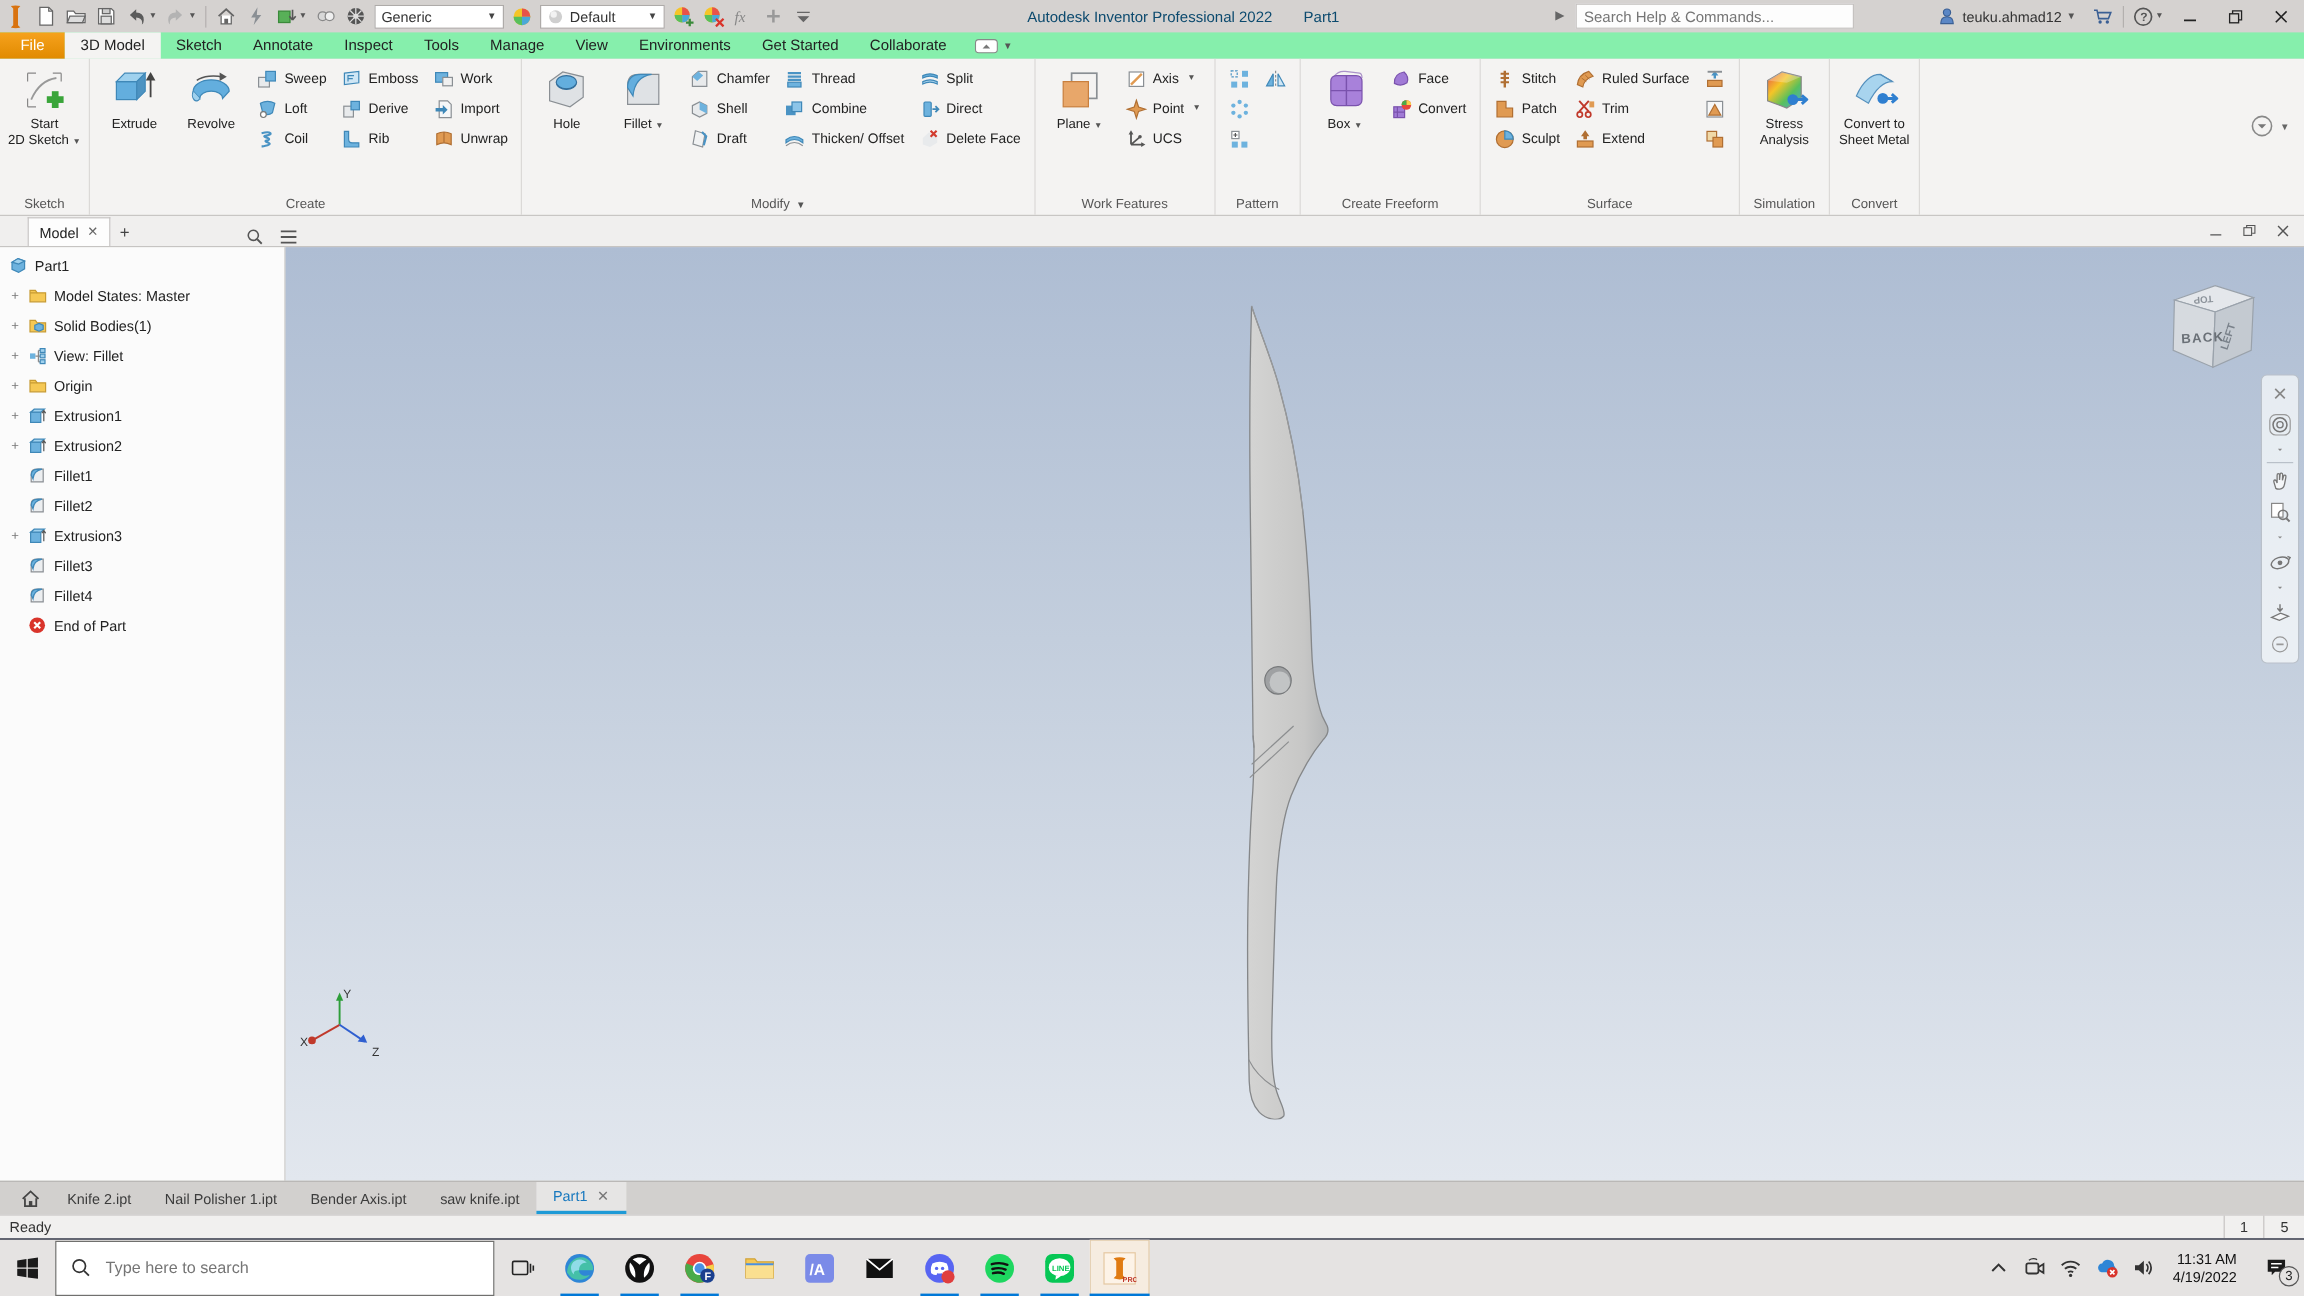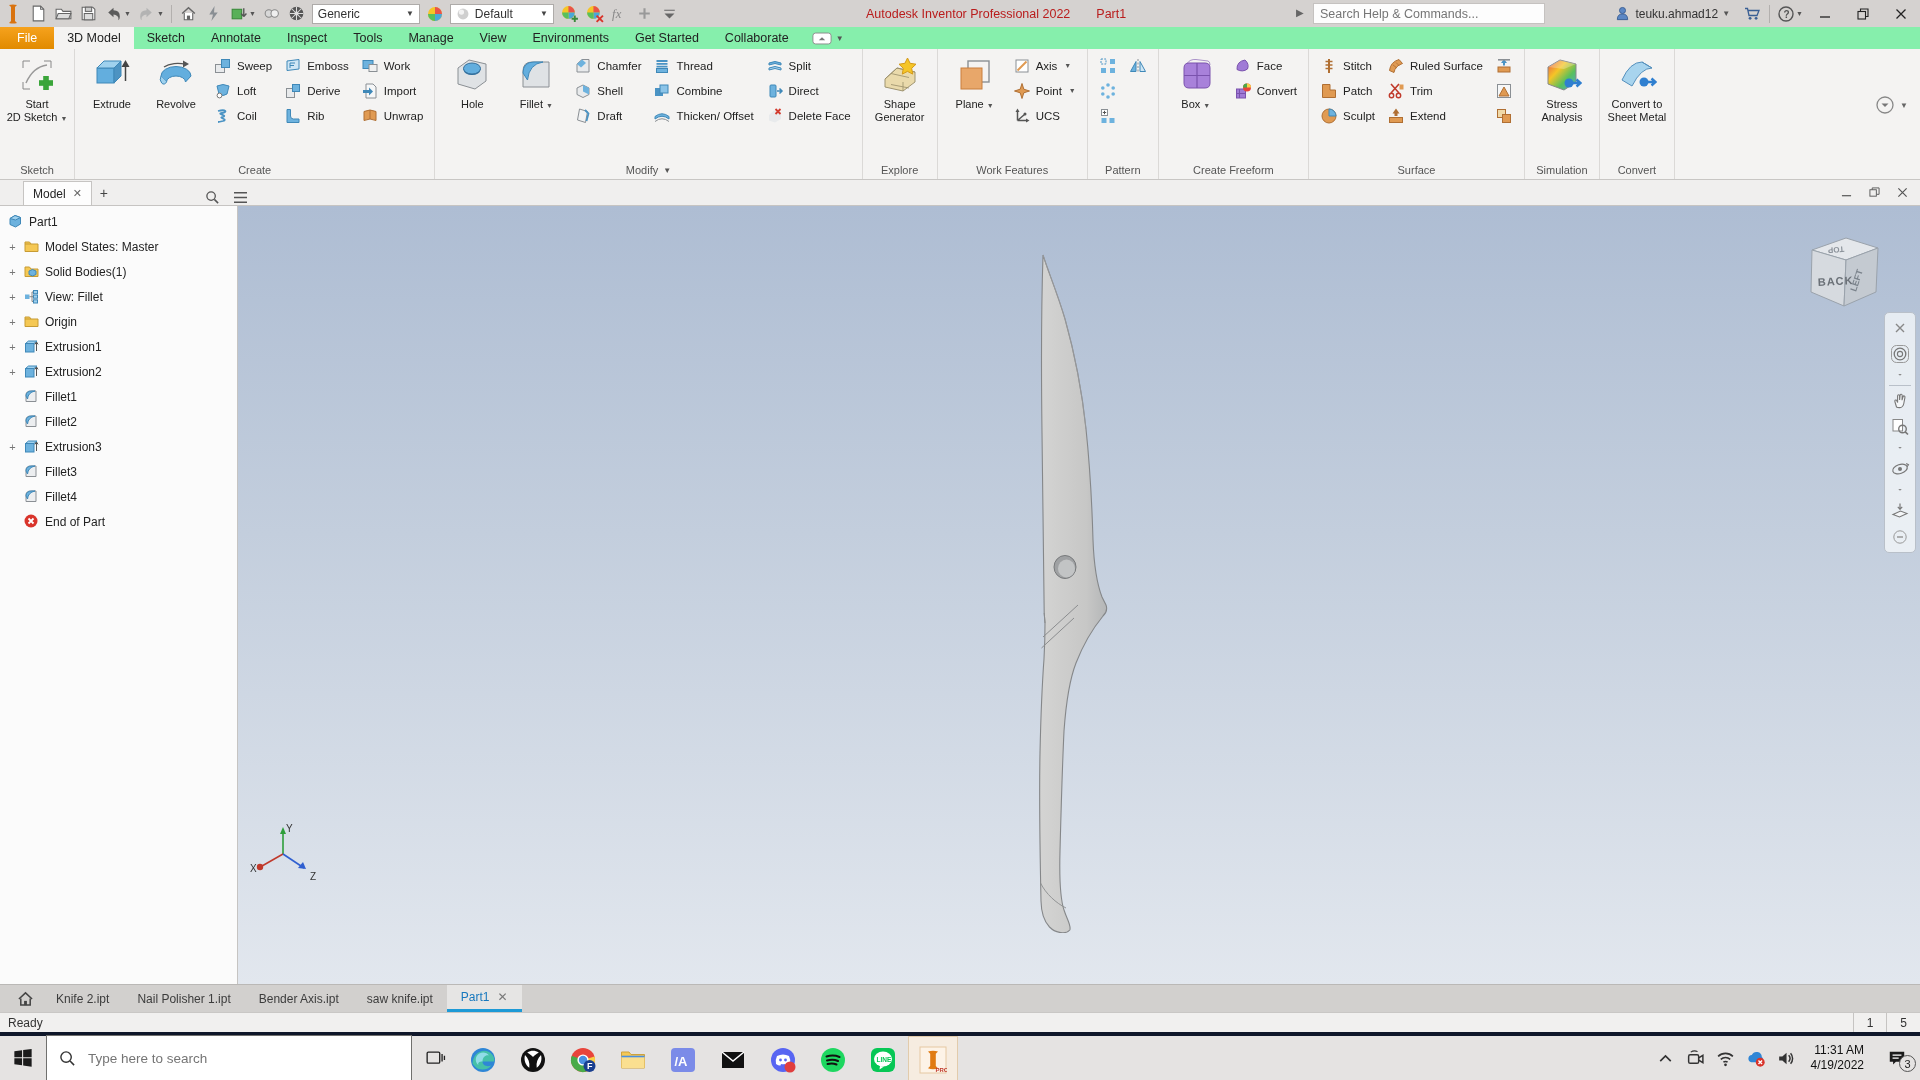--- a/index.html
+++ b/index.html
@@ -9,21 +9,21 @@
 
   
   .titlebar { top:0; height:27px; background:#d5d2d0; display:flex; align-items:center; font-size:12px; color:#333; }
   .logo { width:26px; height:27px; display:flex; align-items:center; justify-content:center; }
   .qat { display:flex; align-items:center; }
   .qbtn { height:23px; padding:0 3px; display:flex; align-items:center;text-align:center; }
   .qbtn .dd { font-size:7px; color:#555; margin-left:1px; }
   .qsep { width:1px; height:18px; background:#b3b0ae; margin:0 4px; }
   .combo { display:flex; align-items:center; background:#fff; border:1px solid #aeaba9; height:20px; padding:0 5px; gap:6px; margin:0 3px; min-width:108px; justify-content:space-between; }
   .combo .dd { font-size:8px; color:#444; }
-  .tb-title { position:absolute; left:856px; top:0; height:27px; display:flex; align-items:center; gap:26px; font-size:12.5px; color:#b91c1c;margin-left:10px; }
+  .tb-title { position:absolute; left:856px; top:0; height:27px; display:flex; align-items:center; gap:26px; font-size:12.5px; color:#0c4a6e; }
   .tb-collapse { position:absolute; left:1296px; top:7px; color:#666; font-size:10px; }
   .help-search { position:absolute; left:1313px; top:3px; width:232px; height:21px; background:#fdfdfd; border:1px solid #c5c2c0; display:flex; align-items:center; padding:0 6px; }
   .help-search input { border:none; outline:none; width:100%; font-size:12.5px; color:#444; background:transparent; font-family:"Liberation Sans",sans-serif; }
   .tb-right { position:absolute; right:0; top:0; height:27px; display:flex; align-items:center; }
   .tb-user { display:flex; align-items:center; gap:4px; margin-right:10px; }
   .winbtn { width:38px; height:27px; display:flex; align-items:center; justify-content:center; }
 
   
   .tabrow { top:27px; height:22px; background:#86efac; display:flex; align-items:flex-end; }
   .rtab { height:22px; line-height:22px; padding:0 13px; font-size:12.5px; color:#222; }
@@ -75,21 +75,21 @@
   .dtab.active { background:#e6e5e4; color:#1778be; border-bottom:3px solid #1e9ad6; }
   .dtab .x { color:#777; font-size:12px; }
 
   
   .statusbar { top:1012px; height:20px; background:#f1f0ef; border-top:1px solid #c9c7c5; display:flex; align-items:center; font-size:12px; color:#333; }
   .status-msg { padding-left:8px; }
   .status-right { margin-left:auto; display:flex; height:100%; }
   .scell { border-left:1px solid #c6c4c2; padding:0 13px; display:flex; align-items:center; }
 
   
-  .taskbar { top:1032px; height:48px; background:#e5e3e2; border-top:4px solid #0f172a; display:flex; align-items:center; }
+  .taskbar { top:1032px; height:48px; background:#e5e3e2; border-top:1px solid #0f172a; display:flex; align-items:center; }
   .startbtn { width:46px; height:48px; display:flex; align-items:center; justify-content:center; }
   .tsearch { width:366px; height:46px; background:#fff; border:1px solid #70706e; display:flex; align-items:center; gap:12px; padding:0 12px; }
   .tsearch input { border:none; outline:none; flex:1; font-size:13.5px; color:#555; font-family:"Liberation Sans",sans-serif; }
   .tvbtn { width:46px; height:48px; display:flex; align-items:center; justify-content:center; }
   .tapp { width:50px; height:48px; position:relative; display:flex; align-items:center; justify-content:center; }
   .tapp.running::after { content:""; position:absolute; bottom:0; left:9px; right:9px; height:3px; background:#0078d7; }
   .tapp.active { background:#f6ece0; box-shadow:inset 0 0 0 1px #e2cbab; }
   .tapp.active::after { left:0; right:0; }
   .tray { margin-left:auto; display:flex; align-items:center; height:100%; }
   .tricon { width:30px; display:flex; justify-content:center; align-items:center; height:100%; }
@@ -542,38 +542,20 @@
                 <path d="M9.5 2 L14.5 7 M14.5 2 L9.5 7" stroke="#d23b2e" stroke-width="1.8"></path>
               </svg>
             </span>
             <span>Delete Face</span>
           </div>
         </div>
       </div>
       <div class="panel-label">
         <span>Modify</span>
         <span class="dd">▼</span>
-      </div>
-    </div>
-    <div class="panel">
-      <div class="panel-body">
-        <div class="bigbtn">
-          <span>
-            <svg viewBox="0 0 40 40" width="40" height="40">
-              <path d="M5 24 L17 13 L35 17 L35 27 L23 36 L5 32 Z" fill="#ead9a8" stroke="#9a8f6a" opacity="0.95"></path>
-              <path d="M5 24 L17 13 L35 17 M11 18.5 L29 22.5 M23 27 L23 36 M11 29.5 L29 33" stroke="#9a8f6a" fill="none" opacity="0.8"></path>
-              <path d="M27.5 3 l2.6 5.3 5.9 0.9 -4.3 4.1 1 5.8 -5.2 -2.7 -5.2 2.7 1 -5.8 -4.3 -4.1 5.9 -0.9 Z" fill="#f5c527" stroke="#d49a1a"></path>
-            </svg>
-          </span>
-          <div>Shape</div>
-          <div>Generator</div>
-        </div>
-      </div>
-      <div class="panel-label">
-        <span>Explore</span>
       </div>
     </div>
     <div class="panel">
       <div class="panel-body">
         <div class="bigbtn">
           <span>
             <svg viewBox="0 0 40 40" width="40" height="40">
               <rect x="13" y="6" width="21" height="21" fill="none" stroke="#8a8f94" stroke-width="1.4"></rect>
               <rect x="6" y="13" width="21" height="21" fill="#e8a76a" stroke="#c97f3d"></rect>
             </svg>

